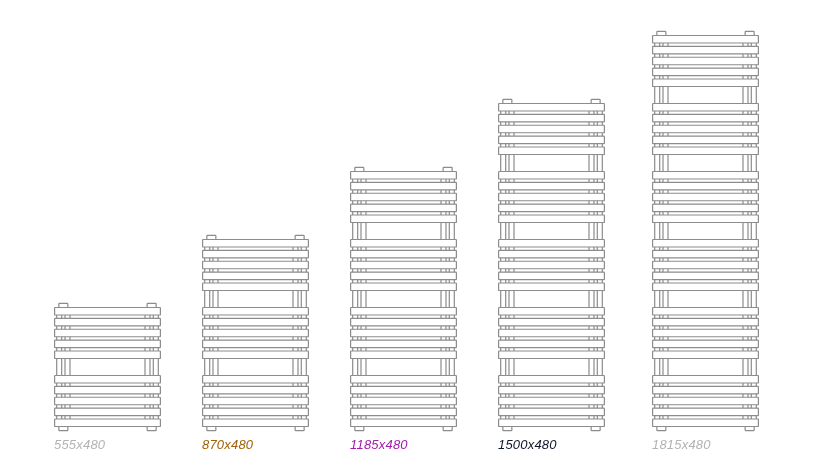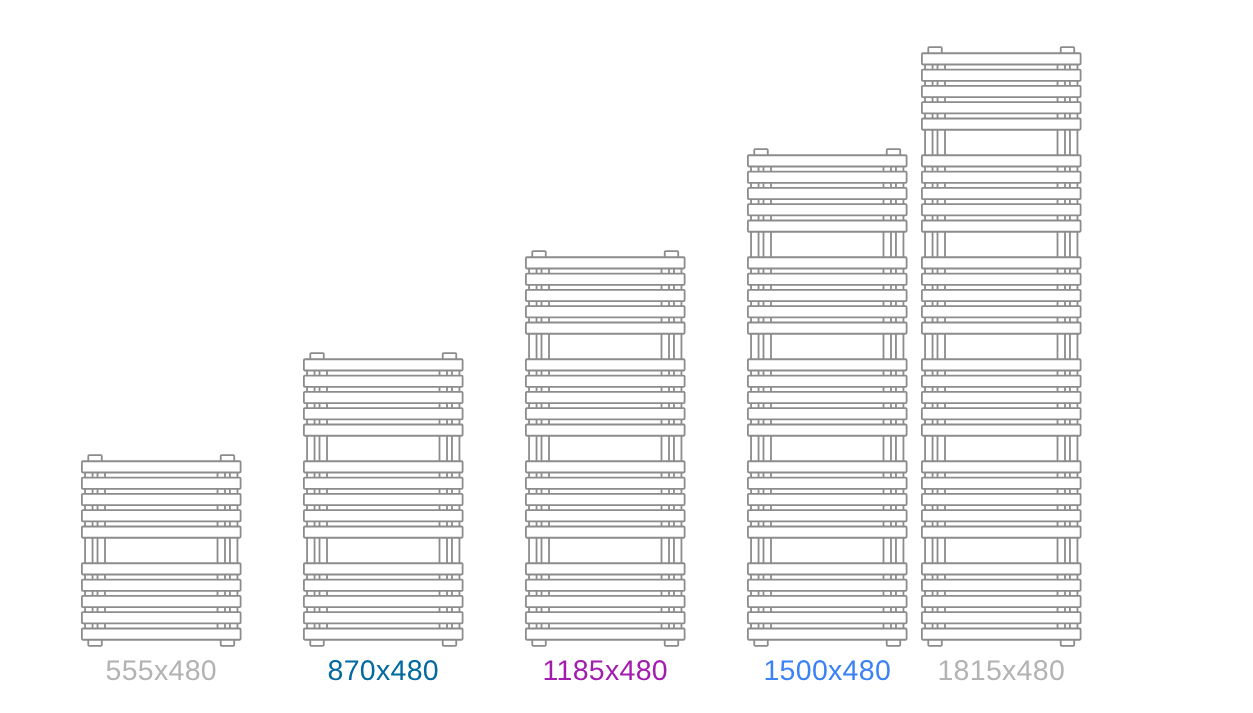--- a/index.html
+++ b/index.html
@@ -19,25 +19,26 @@
     position: absolute;
     margin: 0;
     padding: 0;
   }
   figure.radiator svg.drawing {
     display: block;
     overflow: visible;
   }
   figcaption.size-label {
     margin-top: 7px;
-    font-size: 19px;
+    font-size: 13px;
     letter-spacing: 0.2px;
     line-height: 1;
-    text-align: center;
+    text-align: left;
     white-space: nowrap;
+    font-style: italic;
   }
 </style>
 </head>
 <body>
 
 <div id="canvas">
 
     <figure class="radiator" style="left: 54px; top: 302.5px;">
       <svg class="drawing" xmlns="http://www.w3.org/2000/svg" width="107" height="128" viewBox="0 0 107 128">
         <rect x="2.7" y="7.5" width="5" height="113" rx="0.6" fill="#ffffff" stroke="#8c8c8c" stroke-width="1.2"></rect>
@@ -81,21 +82,21 @@
         <rect x="0.6" y="83.375" width="105.8" height="7.5" rx="0.6" fill="#ffffff" stroke="#8c8c8c" stroke-width="1.2"></rect>
         <rect x="0.6" y="94.25" width="105.8" height="7.5" rx="0.6" fill="#ffffff" stroke="#8c8c8c" stroke-width="1.2"></rect>
         <rect x="0.6" y="105.125" width="105.8" height="7.5" rx="0.6" fill="#ffffff" stroke="#8c8c8c" stroke-width="1.2"></rect>
         <rect x="0.6" y="116" width="105.8" height="7.5" rx="0.6" fill="#ffffff" stroke="#8c8c8c" stroke-width="1.2"></rect>
         <rect x="0.6" y="140.5" width="105.8" height="7.5" rx="0.6" fill="#ffffff" stroke="#8c8c8c" stroke-width="1.2"></rect>
         <rect x="0.6" y="151.375" width="105.8" height="7.5" rx="0.6" fill="#ffffff" stroke="#8c8c8c" stroke-width="1.2"></rect>
         <rect x="0.6" y="162.25" width="105.8" height="7.5" rx="0.6" fill="#ffffff" stroke="#8c8c8c" stroke-width="1.2"></rect>
         <rect x="0.6" y="173.125" width="105.8" height="7.5" rx="0.6" fill="#ffffff" stroke="#8c8c8c" stroke-width="1.2"></rect>
         <rect x="0.6" y="184" width="105.8" height="7.5" rx="0.6" fill="#ffffff" stroke="#8c8c8c" stroke-width="1.2"></rect>
       </svg>
-      <figcaption class="size-label" style="color: #0369a1;">870x480</figcaption>
+      <figcaption class="size-label" style="color: #a16207;">870x480</figcaption>
     </figure>
 
     <figure class="radiator" style="left: 350px; top: 166.5px;">
       <svg class="drawing" xmlns="http://www.w3.org/2000/svg" width="107" height="264" viewBox="0 0 107 264">
         <rect x="2.7" y="7.5" width="5" height="249" rx="0.6" fill="#ffffff" stroke="#8c8c8c" stroke-width="1.2"></rect>
         <rect x="11" y="7.5" width="5" height="249" rx="0.6" fill="#ffffff" stroke="#8c8c8c" stroke-width="1.2"></rect>
         <rect x="91" y="7.5" width="5" height="249" rx="0.6" fill="#ffffff" stroke="#8c8c8c" stroke-width="1.2"></rect>
         <rect x="99.3" y="7.5" width="5" height="249" rx="0.6" fill="#ffffff" stroke="#8c8c8c" stroke-width="1.2"></rect>
         <rect x="4.85" y="0.4" width="9" height="6.1" rx="0.6" fill="#ffffff" stroke="#8c8c8c" stroke-width="1.2"></rect>
         <rect x="4.85" y="257.5" width="9" height="6.1" rx="0.6" fill="#ffffff" stroke="#8c8c8c" stroke-width="1.2"></rect>
@@ -154,24 +155,24 @@
         <rect x="0.6" y="219.375" width="105.8" height="7.5" rx="0.6" fill="#ffffff" stroke="#8c8c8c" stroke-width="1.2"></rect>
         <rect x="0.6" y="230.25" width="105.8" height="7.5" rx="0.6" fill="#ffffff" stroke="#8c8c8c" stroke-width="1.2"></rect>
         <rect x="0.6" y="241.125" width="105.8" height="7.5" rx="0.6" fill="#ffffff" stroke="#8c8c8c" stroke-width="1.2"></rect>
         <rect x="0.6" y="252" width="105.8" height="7.5" rx="0.6" fill="#ffffff" stroke="#8c8c8c" stroke-width="1.2"></rect>
         <rect x="0.6" y="276.5" width="105.8" height="7.5" rx="0.6" fill="#ffffff" stroke="#8c8c8c" stroke-width="1.2"></rect>
         <rect x="0.6" y="287.375" width="105.8" height="7.5" rx="0.6" fill="#ffffff" stroke="#8c8c8c" stroke-width="1.2"></rect>
         <rect x="0.6" y="298.25" width="105.8" height="7.5" rx="0.6" fill="#ffffff" stroke="#8c8c8c" stroke-width="1.2"></rect>
         <rect x="0.6" y="309.125" width="105.8" height="7.5" rx="0.6" fill="#ffffff" stroke="#8c8c8c" stroke-width="1.2"></rect>
         <rect x="0.6" y="320" width="105.8" height="7.5" rx="0.6" fill="#ffffff" stroke="#8c8c8c" stroke-width="1.2"></rect>
       </svg>
-      <figcaption class="size-label" style="color: #3b82f6;">1500x480</figcaption>
-    </figure>
-
-    <figure class="radiator" style="left: 614px; top: 30.5px;">
+      <figcaption class="size-label" style="color: #0f172a;">1500x480</figcaption>
+    </figure>
+
+    <figure class="radiator" style="left: 652px; top: 30.5px;">
       <svg class="drawing" xmlns="http://www.w3.org/2000/svg" width="107" height="400" viewBox="0 0 107 400">
         <rect x="2.7" y="7.5" width="5" height="385" rx="0.6" fill="#ffffff" stroke="#8c8c8c" stroke-width="1.2"></rect>
         <rect x="11" y="7.5" width="5" height="385" rx="0.6" fill="#ffffff" stroke="#8c8c8c" stroke-width="1.2"></rect>
         <rect x="91" y="7.5" width="5" height="385" rx="0.6" fill="#ffffff" stroke="#8c8c8c" stroke-width="1.2"></rect>
         <rect x="99.3" y="7.5" width="5" height="385" rx="0.6" fill="#ffffff" stroke="#8c8c8c" stroke-width="1.2"></rect>
         <rect x="4.85" y="0.4" width="9" height="6.1" rx="0.6" fill="#ffffff" stroke="#8c8c8c" stroke-width="1.2"></rect>
         <rect x="4.85" y="393.5" width="9" height="6.1" rx="0.6" fill="#ffffff" stroke="#8c8c8c" stroke-width="1.2"></rect>
         <rect x="93.15" y="0.4" width="9" height="6.1" rx="0.6" fill="#ffffff" stroke="#8c8c8c" stroke-width="1.2"></rect>
         <rect x="93.15" y="393.5" width="9" height="6.1" rx="0.6" fill="#ffffff" stroke="#8c8c8c" stroke-width="1.2"></rect>
         <rect x="0.6" y="4.5" width="105.8" height="7.5" rx="0.6" fill="#ffffff" stroke="#8c8c8c" stroke-width="1.2"></rect>

